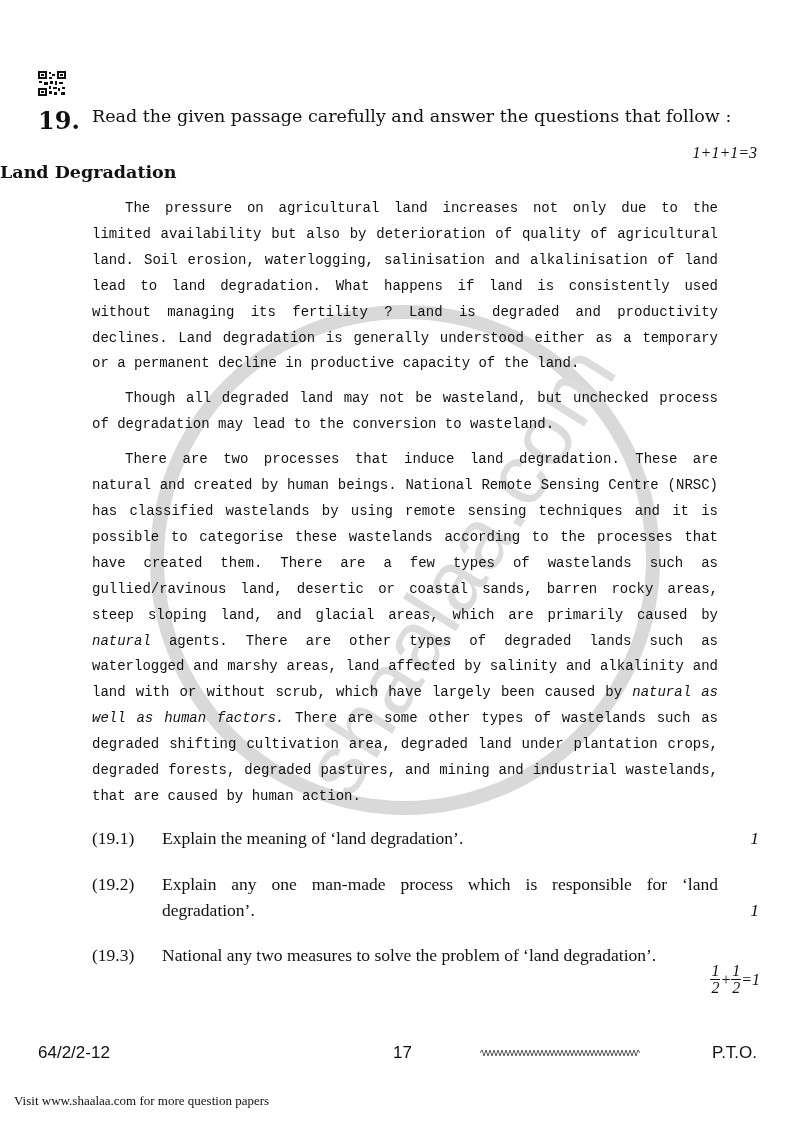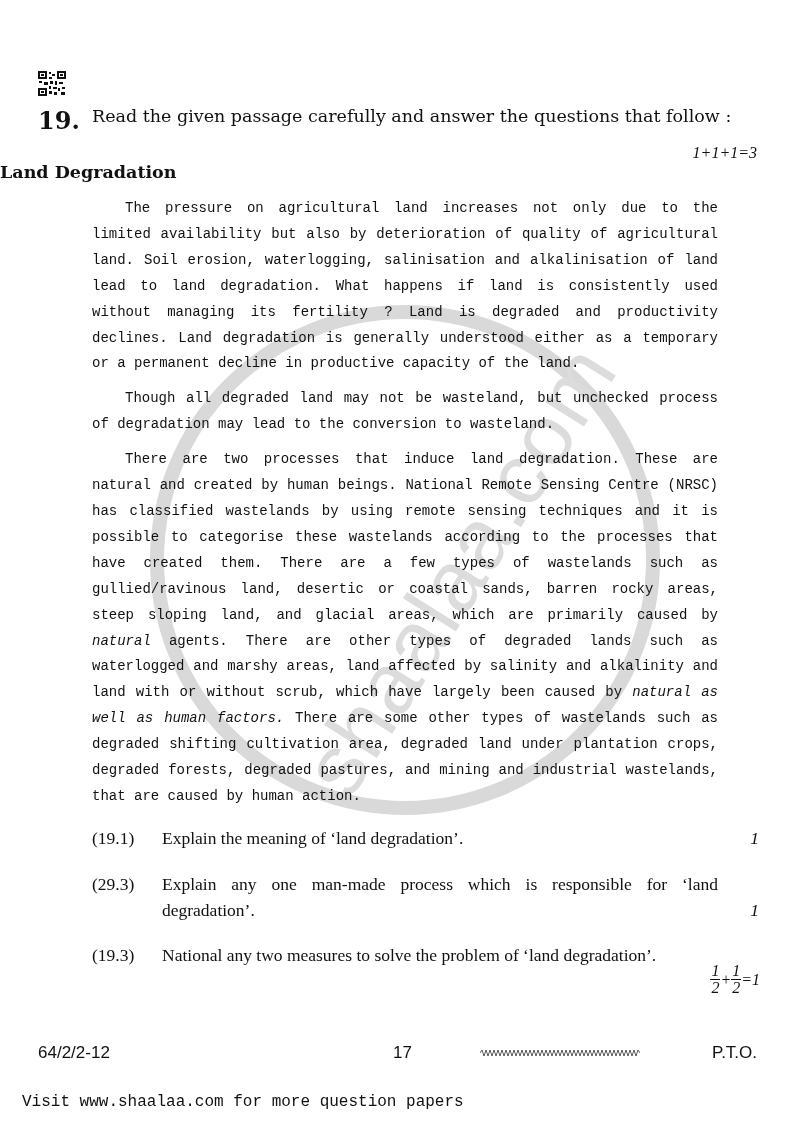--- a/index.html
+++ b/index.html
@@ -24,21 +24,21 @@
   .sub { position:absolute; left:92px; width:670px; font-size:17.5px; font-family:"Liberation Serif",serif;
          line-height:26px; }
   .sub .num { position:absolute; left:0; top:0; }
   .sub .txt { position:absolute; left:70px; width:556px; text-align:justify; text-align-last:auto; }
   .sub .mk { position:absolute; right:3px; font-style:italic; }
   .frac { display:inline-block; vertical-align:middle; text-align:center; font-style:italic; line-height:16px; }
   .frac span { display:block; }
   .frac .top { border-bottom:1px solid #111; padding:0 1px; }
   .footer { position:absolute; top:1043px; font-family:"Liberation Sans",sans-serif; font-size:17px; }
   .wavy { position:absolute; left:480px; top:1049px; width:160px; height:8px; }
-  .visit { position:absolute; left:14px; top:1093px; font-family:Liberation Mono, monospace; font-size:16px; color:#111;margin-left:8px; }
+  .visit { position:absolute; left:14px; top:1093px; font-family:Liberation Serif, serif; font-size:13px; color:#111; }
 </style>
 </head>
 <body>
 
 <svg class="qr" viewBox="0 0 28 25">
   <rect x="0" y="0" width="9" height="8" fill="#111"></rect>
     <rect x="2" y="2" width="5" height="4" fill="#fff"></rect>
     <rect x="3" y="3" width="3" height="2" fill="#111"></rect>
   <rect x="19" y="0" width="9" height="8" fill="#111"></rect>
     <rect x="21" y="2" width="5" height="4" fill="#fff"></rect>
@@ -83,21 +83,21 @@
   </p>
 </div>
 
 <div class="sub" style="top:825px;">
   <span class="num">(19.1)</span>
   <span class="txt">Explain the meaning of ‘land degradation’.</span>
   <span class="mk" style="top:0;">1</span>
 </div>
 
 <div class="sub" style="top:871px;">
-  <span class="num">(29.3)</span>
+  <span class="num">(19.2)</span>
   <span class="txt" style="text-align-last:left;">Explain any one man-made process which is responsible for ‘land degradation’.</span>
   <span class="mk" style="top:26px;">1</span>
 </div>
 
 <div class="sub" style="top:942px;">
   <span class="num">(19.3)</span>
   <span class="txt" style="text-align-last:left;">National any two measures to solve the problem of ‘land degradation’.</span>
   <span class="mk" style="top:21px; right:2px; font-size:16px;">
     <span class="frac"><span class="top">1</span><span>2</span></span><span style="vertical-align:middle;">+</span><span class="frac"><span class="top">1</span><span>2</span></span><span style="vertical-align:middle;">=1</span>
   </span>

